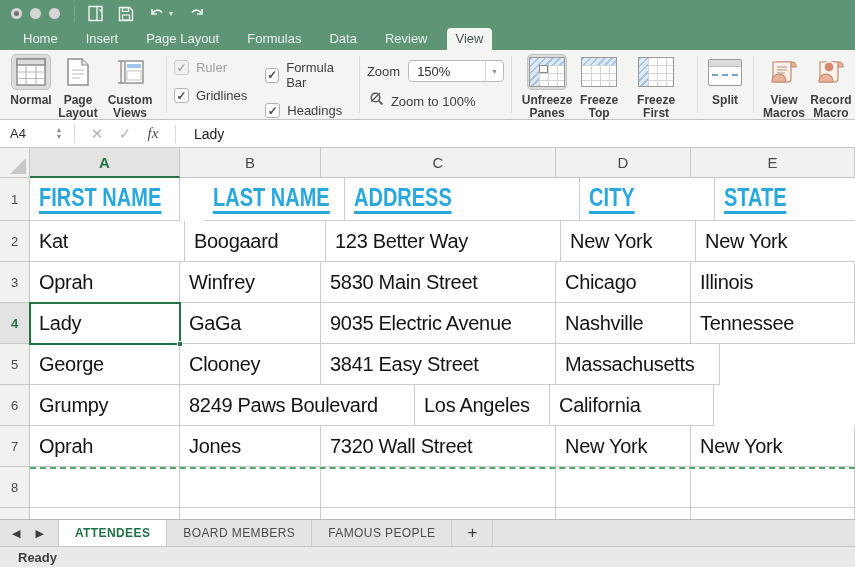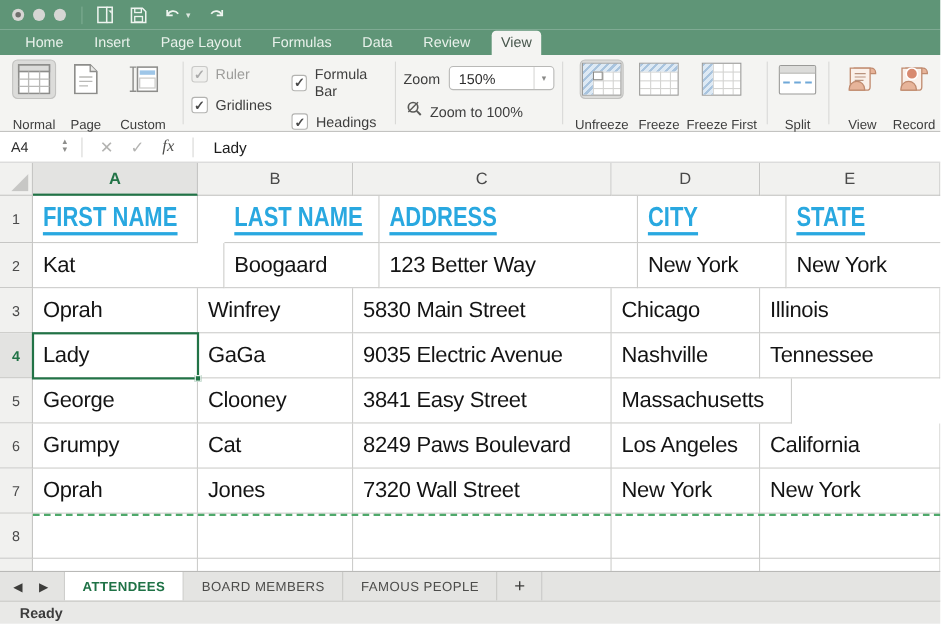--- a/index.html
+++ b/index.html
@@ -24,21 +24,21 @@
   .rtab { font-size:13px; color:#e9f1eb; padding:3px 9px 4px; margin-right:10px; cursor:default; }
   .rtab.active { background:#f4f4f2; color:#47564c; border-radius:4px 4px 0 0; }
 
   
   .ribbon { height:70px; background:#f4f4f2; border-bottom:1px solid #c3c3c1; display:flex; align-items:stretch; padding:4px 0 2px 8px; flex:none; }
   .rgroup { display:flex; align-items:flex-start; }
   .rsep { width:1px; background:#d9d9d7; margin:2px 7px 4px 7px; }
   .rbtn { display:flex; flex-direction:column; align-items:center; width:46px; margin-right:1px; }
   .rbtn .iconbox { width:40px; height:36px; display:flex; align-items:center; justify-content:center; border-radius:5px; border:1px solid transparent; }
   .rbtn.sel .iconbox { background:#dcdcda; border-color:#c2c2c0; }
-  .rbtn .blabel { font-size:12px; color:#3e3e3e; line-height:13px; text-align:center; margin-top:17px; }
+  .rbtn .blabel { font-size:12px; color:#3e3e3e; line-height:13px; text-align:center; margin-top:4px;font-weight:bold; }
   .wide { width:56px; }
 
   
   .checkcols { display:flex; gap:18px; padding-top:6px; }
   .checkcol { display:flex; flex-direction:column; gap:13px; }
   .chk { display:flex; align-items:center; gap:7px; }
   .box { width:15px; height:15px; background:#fff; border:1px solid #b3b3b1; border-radius:3px; display:flex; align-items:center; justify-content:center; font-size:12px; color:#4a4a4a; font-weight:bold; }
   .chk .clabel { font-size:13px; color:#3e3e3e; }
   .chk.disabled .box { background:#f0f0ee; color:#ababab; border-color:#c9c9c7; }
   .chk.disabled .clabel { color:#9d9d9b; }
@@ -352,21 +352,21 @@
         </div>
         <div class="cell" style="width: 135px;">
           <span class="hspan">CITY</span>
         </div>
         <div class="cell" style="width: 164px;">
           <span class="hspan">STATE</span>
         </div>
       </div>
       <div class="gr" style="height: 41px;">
         <div class="rowhead">2</div>
-        <div class="cell" style="width: 174px;">Kat</div>
+        <div class="cell" style="width: 155px;">Kat</div>
         <div class="cell" style="width: 141px;">Boogaard</div>
         <div class="cell" style="width: 235px;">123 Better Way</div>
         <div class="cell" style="width: 135px;">New York</div>
         <div class="cell" style="width: 164px;">New York</div>
       </div>
       <div class="gr" style="height: 41px;">
         <div class="rowhead">3</div>
         <div class="cell" style="width: 150px;">Oprah</div>
         <div class="cell" style="width: 141px;">Winfrey</div>
         <div class="cell" style="width: 235px;">5830 Main Street</div>
@@ -384,21 +384,20 @@
       <div class="gr" style="height: 41px;">
         <div class="rowhead">5</div>
         <div class="cell" style="width: 150px;">George</div>
         <div class="cell" style="width: 141px;">Clooney</div>
         <div class="cell" style="width: 235px;">3841 Easy Street</div>
         <div class="cell" style="width: 164px;">Massachusetts</div>
       </div>
       <div class="gr" style="height: 41px;">
         <div class="rowhead">6</div>
         <div class="cell" style="width: 150px;">Grumpy</div>
-        <div class="cell" style="width: 141px;">Cat</div>
         <div class="cell" style="width: 235px;">8249 Paws Boulevard</div>
         <div class="cell" style="width: 135px;">Los Angeles</div>
         <div class="cell" style="width: 164px;">California</div>
       </div>
       <div class="gr" style="height: 41px;">
         <div class="rowhead">7</div>
         <div class="cell" style="width: 150px;">Oprah</div>
         <div class="cell" style="width: 141px;">Jones</div>
         <div class="cell" style="width: 235px;">7320 Wall Street</div>
         <div class="cell" style="width: 135px;">New York</div>

